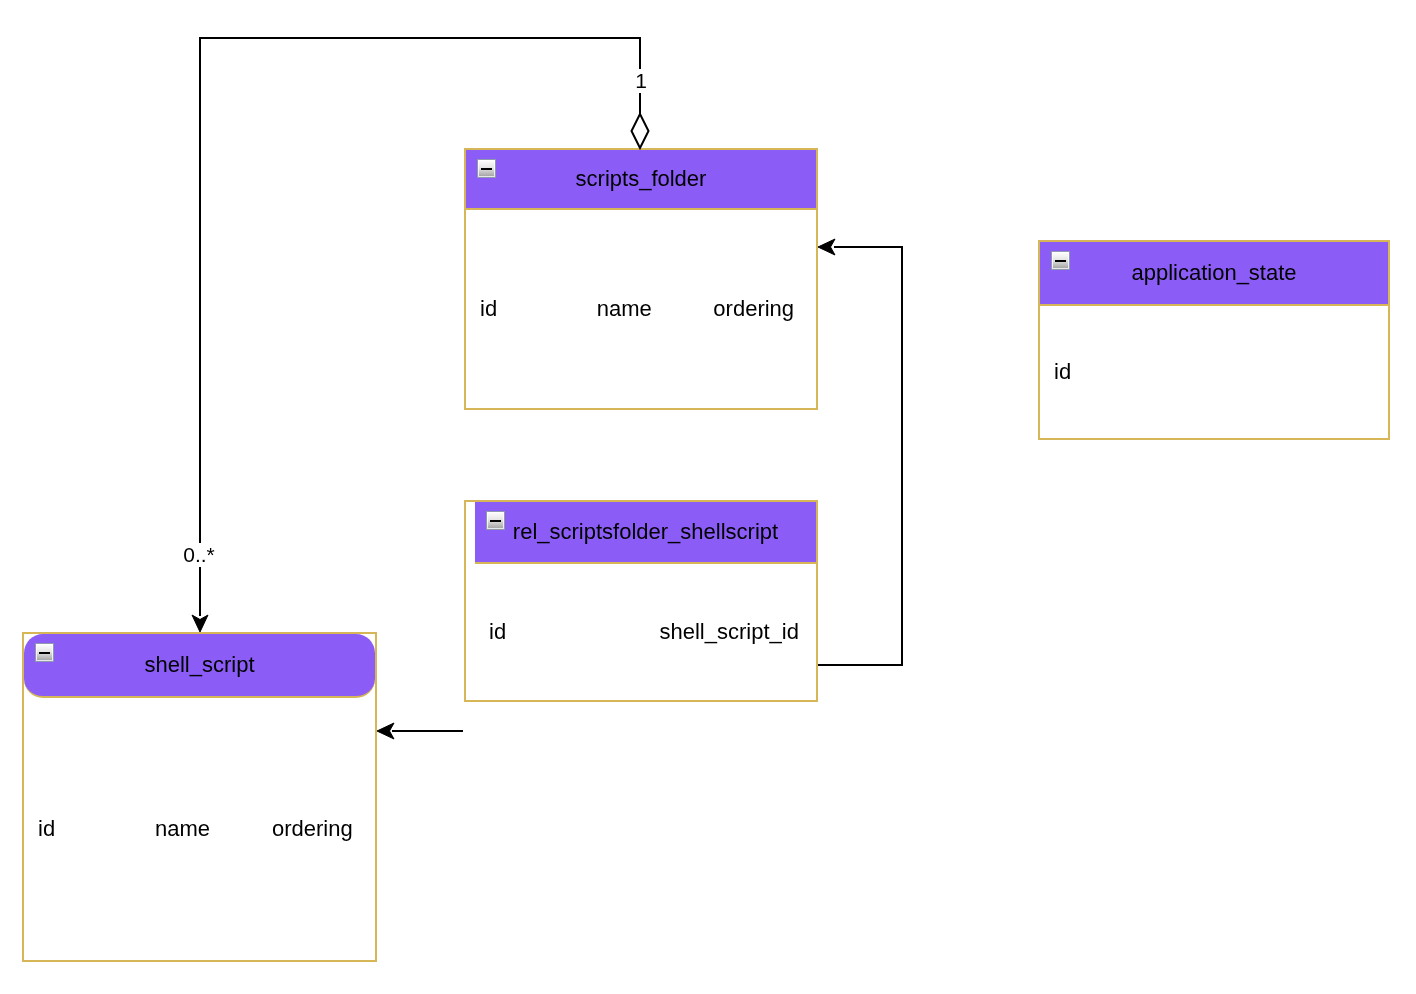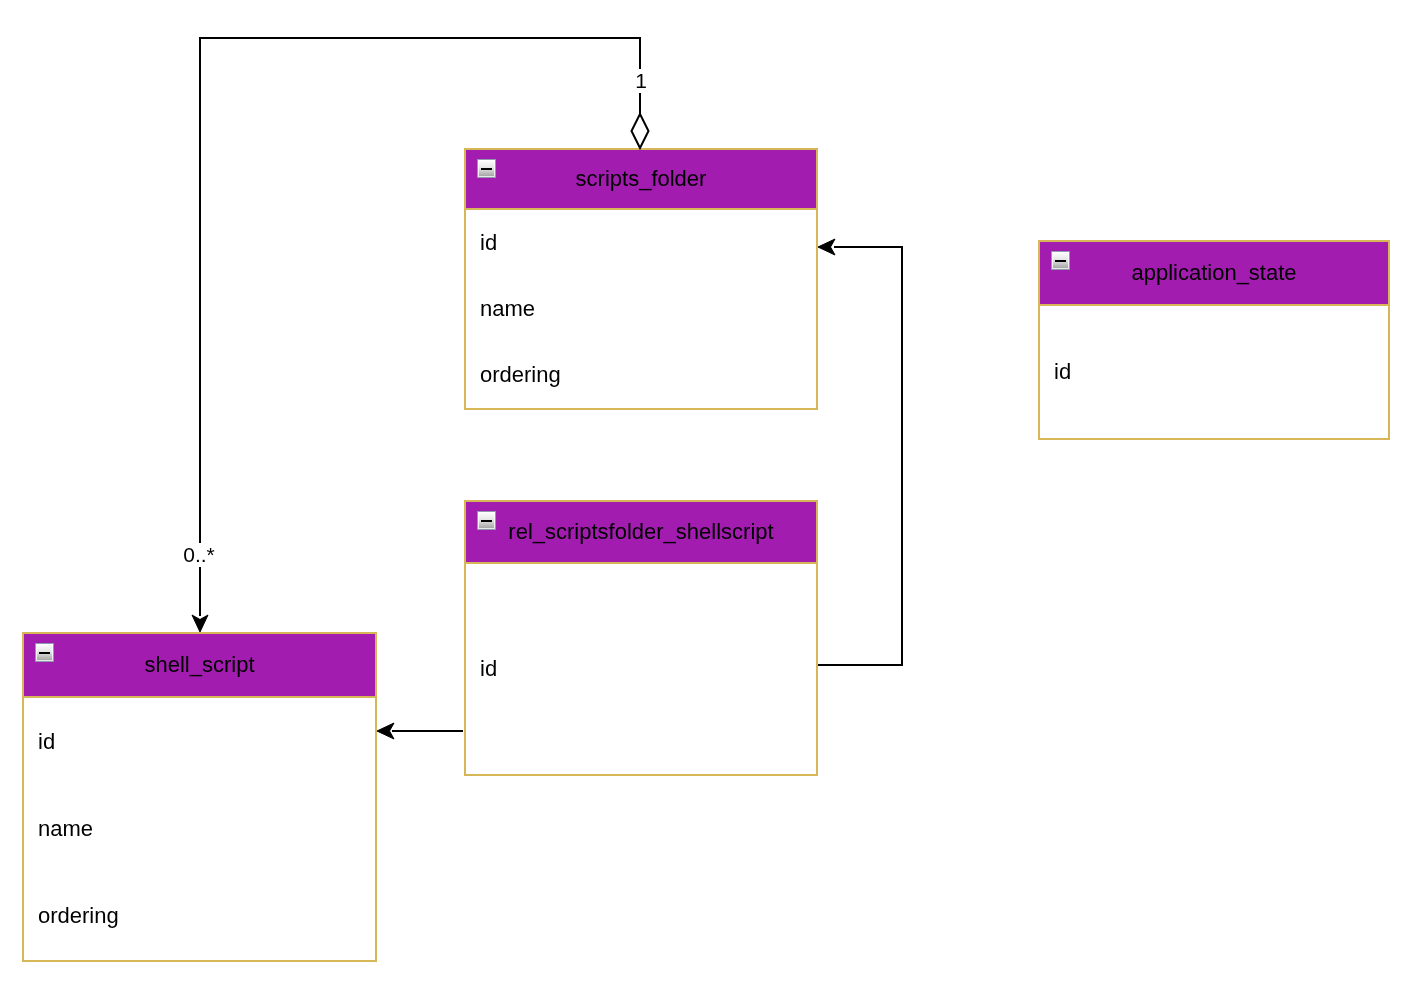--- a/index.html
+++ b/index.html
@@ -16,21 +16,21 @@
     position: absolute;
     box-sizing: border-box;
     border: 2px solid #d6b656;
     background: #ffffff;
     display: flex;
     flex-direction: column;
   }
   .entity-header {
     position: relative;
     box-sizing: border-box;
-    background: #a21caf;
+    background: #8b5cf6;
     border-bottom: 2px solid #d6b656;
     display: flex;
     align-items: center;
     justify-content: center;
     flex: 0 0 auto;
   }
   .entity-title {
     font-size: 22px;
     color: #000000;
     white-space: nowrap;
@@ -46,37 +46,37 @@
     border: 1px solid #8e99ad;
     background: linear-gradient(180deg, #ffffff 0%, #e6e6e6 45%, #9f9f9f 100%);
     box-shadow: inset 0 0 0 1px rgba(255,255,255,0.75);
     display: flex;
     align-items: center;
     justify-content: center;
     z-index: 1;
     cursor: pointer;
   }
   .collapse-btn .minus-bar { width: 11px; height: 2px; background: #000000; }
-  .entity-body { flex: 1 1 auto; display: flex; flex-direction: column; }
+  .entity-body { flex: 1 1 auto; display: flex; }
   .entity-row {
     flex: 1 1 0;
     display: flex;
     align-items: center;
     padding-left: 14px;
     font-size: 22px;
     color: #000000;
     white-space: nowrap;
   }
   
   #t-scripts-folder { left: 464px; top: 148px; width: 354px; height: 262px; }
   #t-scripts-folder .entity-header { height: 60px; }
-  #t-rel { left: 464px; top: 500px; width: 354px; height: 276px; }
+  #t-rel { left: 464px; top: 500px; width: 354px; height: 202px; padding-left: 9px; }
   #t-rel .entity-header { height: 62px; }
   #t-shell-script { left: 22px; top: 632px; width: 355px; height: 330px; }
-  #t-shell-script .entity-header { height: 64px; }
+  #t-shell-script .entity-header { height: 64px; border-radius: 19px; }
   #t-app-state { left: 1038px; top: 240px; width: 352px; height: 200px; }
   #t-app-state .entity-header { height: 64px; }
   
   .edge-layer {
     position: absolute;
     left: 0; top: 0;
     width: 1416px; height: 994px;
     pointer-events: none;
   }
   
@@ -136,20 +136,23 @@
     <div class="entity-header">
       <span class="collapse-btn">
           <span class="minus-bar"></span>
         </span>
       <span class="entity-title">rel_scriptsfolder_shellscript</span>
     </div>
     <div class="entity-body">
       <div class="entity-row">
           <span>id</span>
         </div>
+      <div class="entity-row">
+          <span>shell_script_id</span>
+        </div>
     </div>
   </div>
 
   <div class="entity" id="t-shell-script">
     <div class="entity-header">
       <span class="collapse-btn">
           <span class="minus-bar"></span>
         </span>
       <span class="entity-title">shell_script</span>
     </div>

